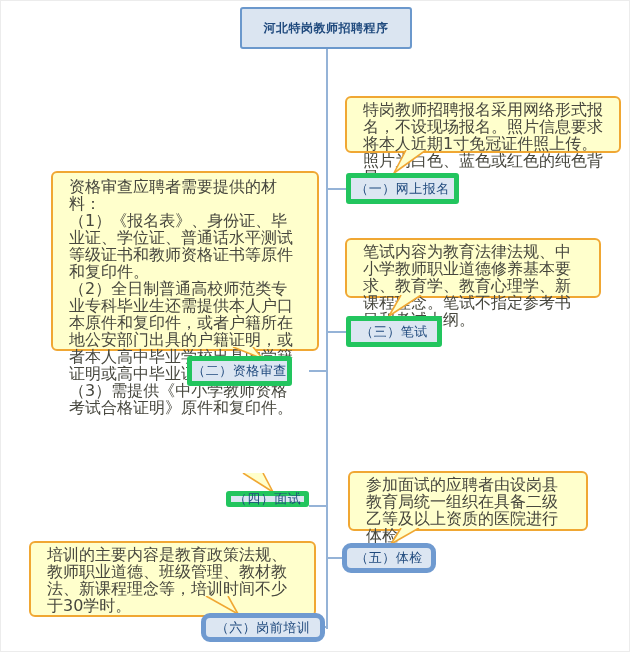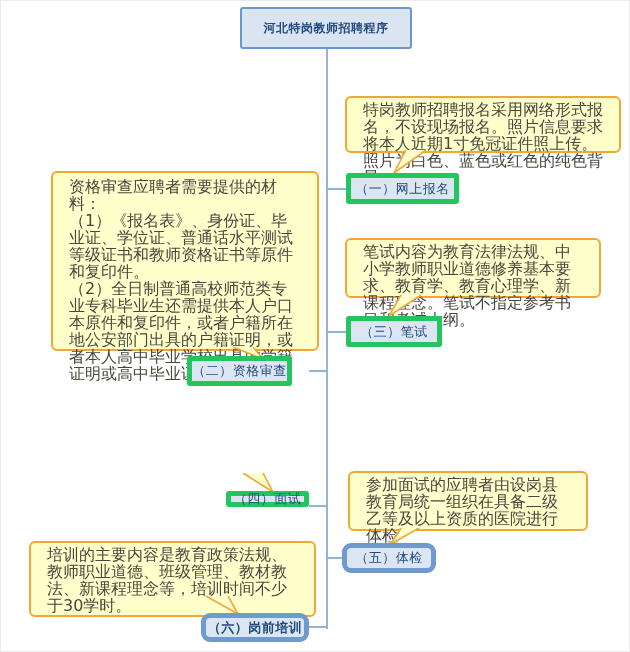--- a/index.html
+++ b/index.html
@@ -59,37 +59,38 @@
   </div>
   <div class="node" style="left:345px; top:315px; width:96px; height:31px;">
     <span>（三）笔试</span>
   </div>
   <div class="node" style="left:225px; top:490px; width:83px; height:16px;">
     <span>（四）面试</span>
   </div>
   <div class="node round" style="left:341px; top:542px; width:94px; height:30px;">
     <span>（五）体检</span>
   </div>
-  <div class="node round" style="left:200px; top:612px; width:108px; height:29px;font-weight:bold;">
+  <div class="node round" style="left:200px; top:612px; width:124px; height:29px;">
     <span>（六）岗前培训</span>
   </div>
 
   <div class="note" style="left:344px; top:95px; width:276px; height:57px;">
     <p>特岗教师招聘报名采用网络形式报名，不设现场报名。照片信息要求将本人近期1寸免冠证件照上传。照片为白色、蓝色或红色的纯色背景。</p>
   </div>
   <svg class="tail" style="left:391px; top:149px;" width="36" height="24">
     <polygon points="14,0 34,0 2,23" fill="#FFFFCC"></polygon>
     <line x1="14" y1="0" x2="2" y2="23" stroke="#F0A733" stroke-width="1.6"></line>
     <line x1="34" y1="0" x2="2" y2="23" stroke="#F0A733" stroke-width="1.6"></line>
   </svg>
 
   <div class="note" style="left:50px; top:170px; width:268px; height:180px; padding-top:5px;">
     <p>资格审查应聘者需要提供的材料：</p>
     <p>（1）《报名表》、身份证、毕业证、学位证、普通话水平测试等级证书和教师资格证书等原件和复印件。</p>
     <p>（2）全日制普通高校师范类专业专科毕业生还需提供本人户口本原件和复印件，或者户籍所在地公安部门出具的户籍证明，或者本人高中毕业学校出具的学籍证明或高中毕业证；</p>
+    <p>（3）需提供《中小学教师资格考试合格证明》原件和复印件。</p>
   </div>
   <svg class="tail" style="left:230px; top:346px;" width="34" height="13">
     <polygon points="2,0 22,0 32,12" fill="#FFFFCC"></polygon>
     <line x1="2" y1="0" x2="32" y2="12" stroke="#F0A733" stroke-width="1.6"></line>
     <line x1="22" y1="0" x2="32" y2="12" stroke="#F0A733" stroke-width="1.6"></line>
   </svg>
 
   <div class="note" style="left:344px; top:237px; width:256px; height:60px;">
     <p>笔试内容为教育法律法规、中小学教师职业道德修养基本要求、教育学、教育心理学、新课程理念。笔试不指定参考书目和考试大纲。</p>
   </div>

